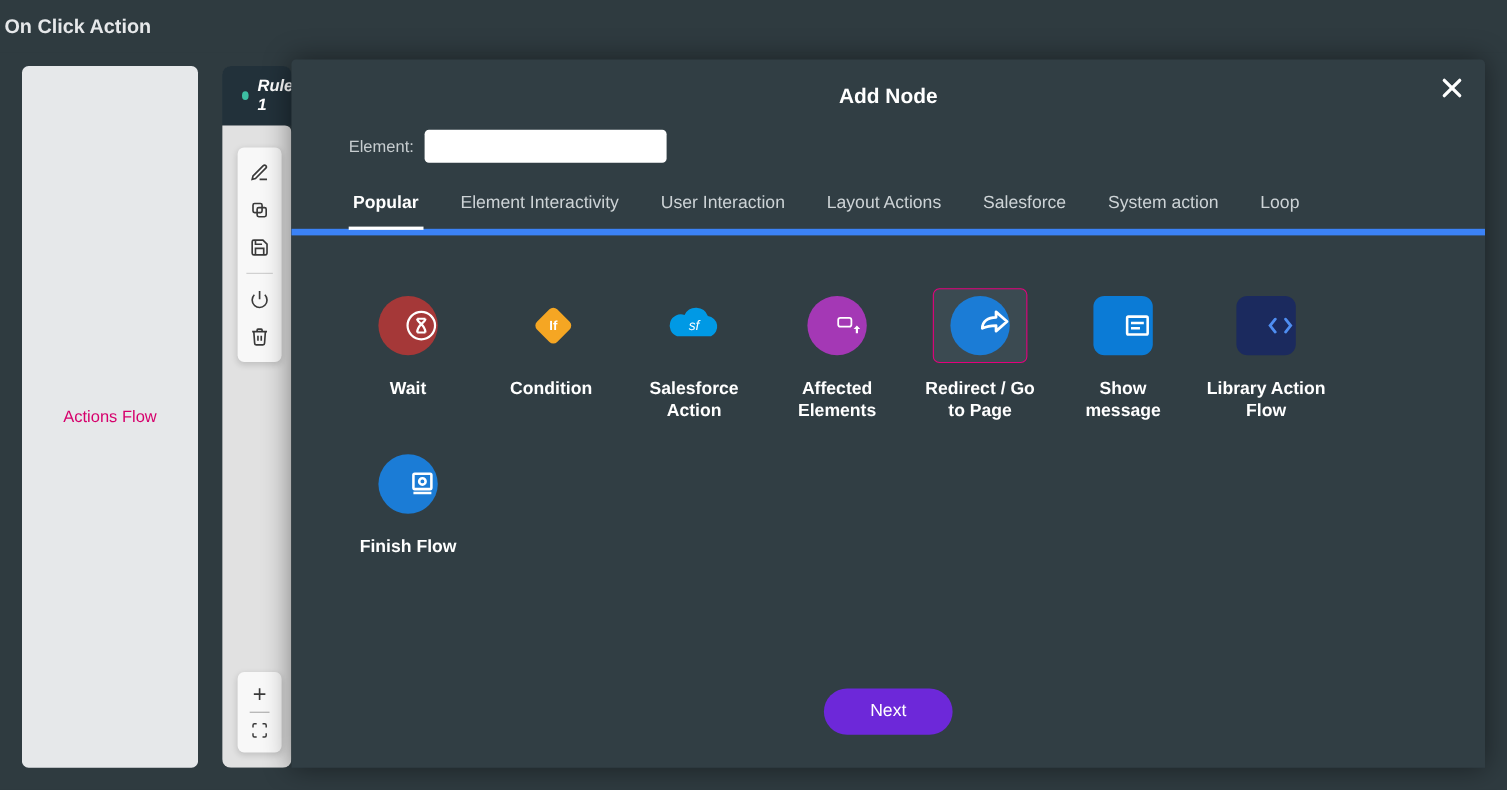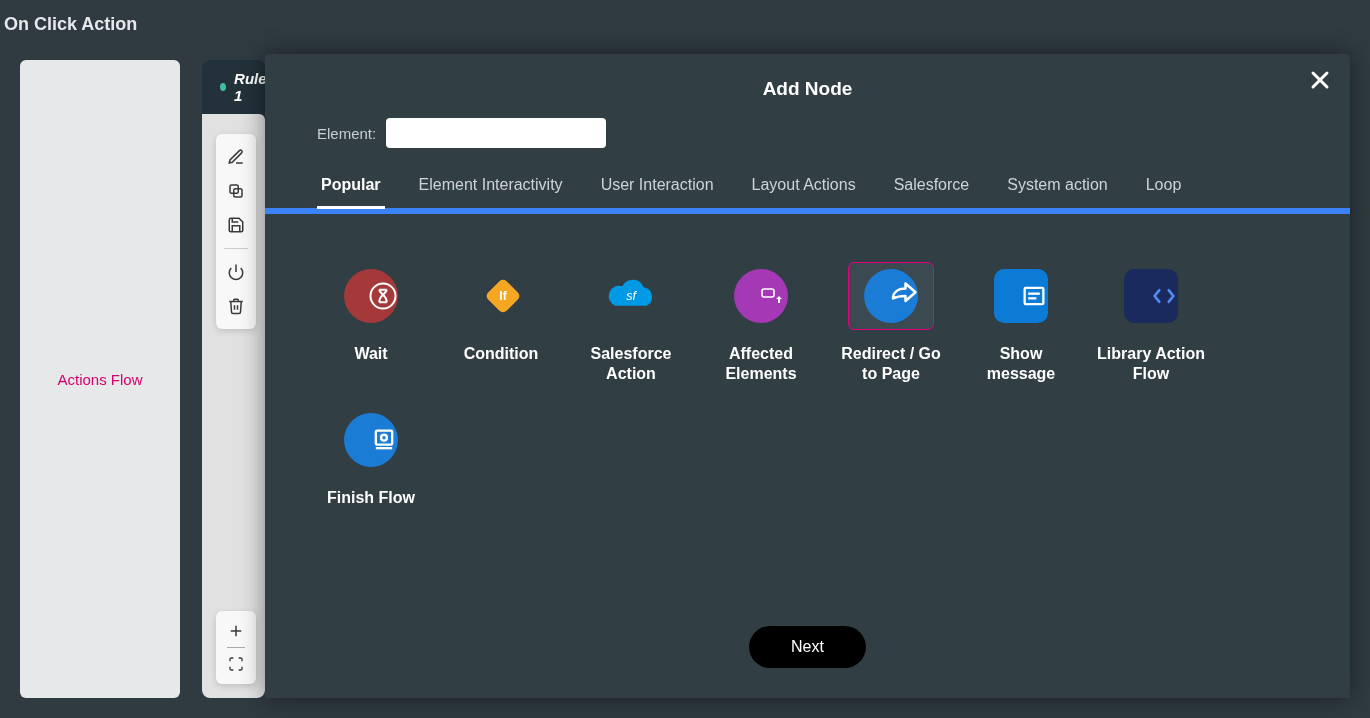--- a/index.html
+++ b/index.html
@@ -235,21 +235,21 @@
   .c-circle { border-radius:50%; }
   .c-rrect { border-radius: 10px; }
   
   .modal-footer {
     margin-top: auto;
     display:flex;
     justify-content:center;
     padding: 20px 0 30px;
   }
   .next-btn {
-    background: #000000;
+    background: #6d28d9;
     color:#fff;
     border:none;
     border-radius: 24px;
     padding: 12px 42px;
     font-size: 16px;
     cursor:pointer;
     font-weight:500;
   }
   
   svg { display:block; }

